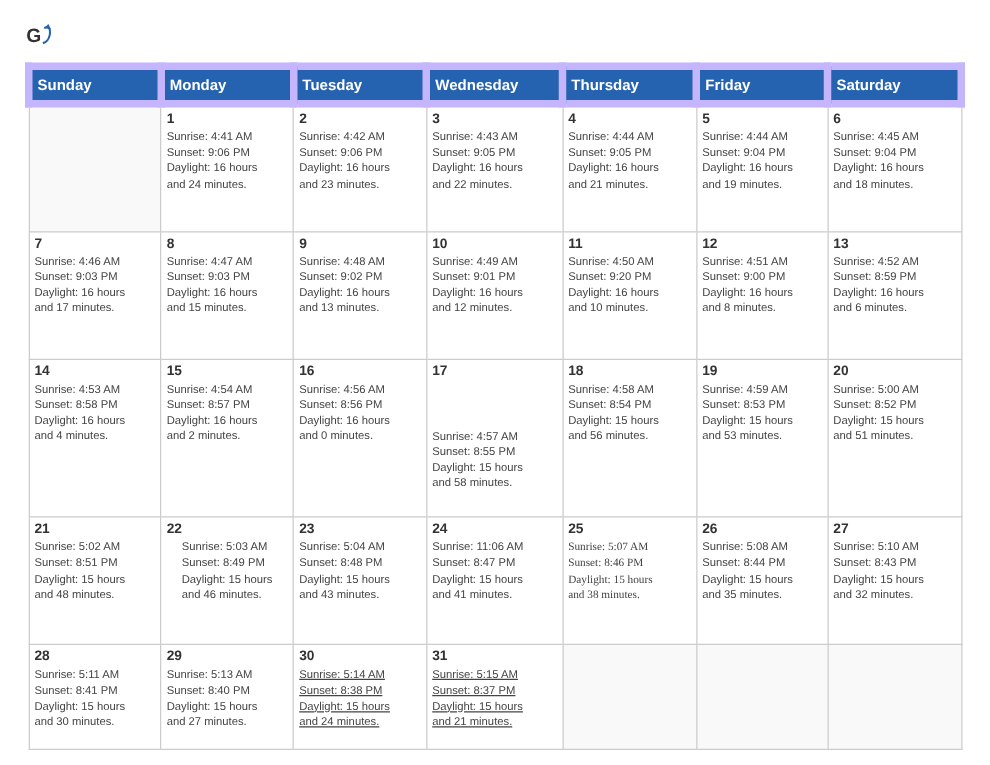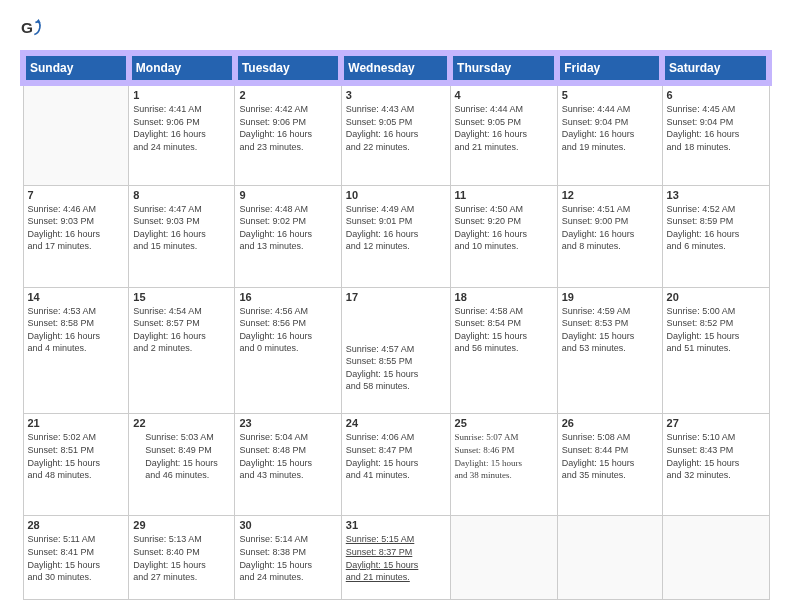--- a/index.html
+++ b/index.html
@@ -285,21 +285,21 @@
           </td>
           <td>
             <div class="day-number">23</div>
             <div class="day-info" style="white-space: pre-line;">Sunrise: 5:04 AM
 Sunset: 8:48 PM
 Daylight: 15 hours
 and 43 minutes.</div>
           </td>
           <td>
             <div class="day-number">24</div>
-            <div class="day-info" style="white-space: pre-line;">Sunrise: 4:06 AM
+            <div class="day-info" style="white-space: pre-line;">Sunrise: 11:06 AM
 Sunset: 8:47 PM
 Daylight: 15 hours
 and 41 minutes.</div>
           </td>
           <td>
             <div class="day-number">25</div>
             <div class="day-info" style="white-space: pre-line; font-family: Liberation Serif, serif;">Sunrise: 5:07 AM
 Sunset: 8:46 PM
 Daylight: 15 hours
 and 38 minutes.</div>
@@ -329,21 +329,21 @@
           </td>
           <td>
             <div class="day-number">29</div>
             <div class="day-info" style="white-space: pre-line;">Sunrise: 5:13 AM
 Sunset: 8:40 PM
 Daylight: 15 hours
 and 27 minutes.</div>
           </td>
           <td>
             <div class="day-number">30</div>
-            <div class="day-info" style="white-space: pre-line;">Sunrise: 5:14 AM
+            <div class="day-info" style="white-space: pre-line; text-decoration: underline;">Sunrise: 5:14 AM
 Sunset: 8:38 PM
 Daylight: 15 hours
 and 24 minutes.</div>
           </td>
           <td>
             <div class="day-number">31</div>
             <div class="day-info" style="white-space: pre-line; text-decoration: underline;">Sunrise: 5:15 AM
 Sunset: 8:37 PM
 Daylight: 15 hours
 and 21 minutes.</div>

